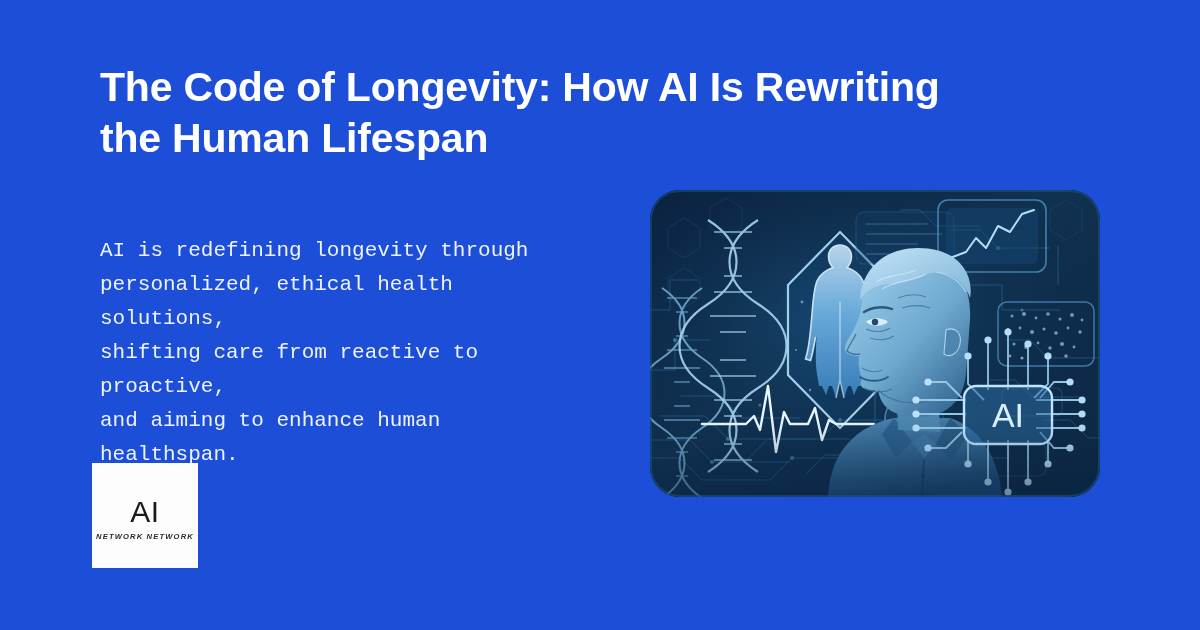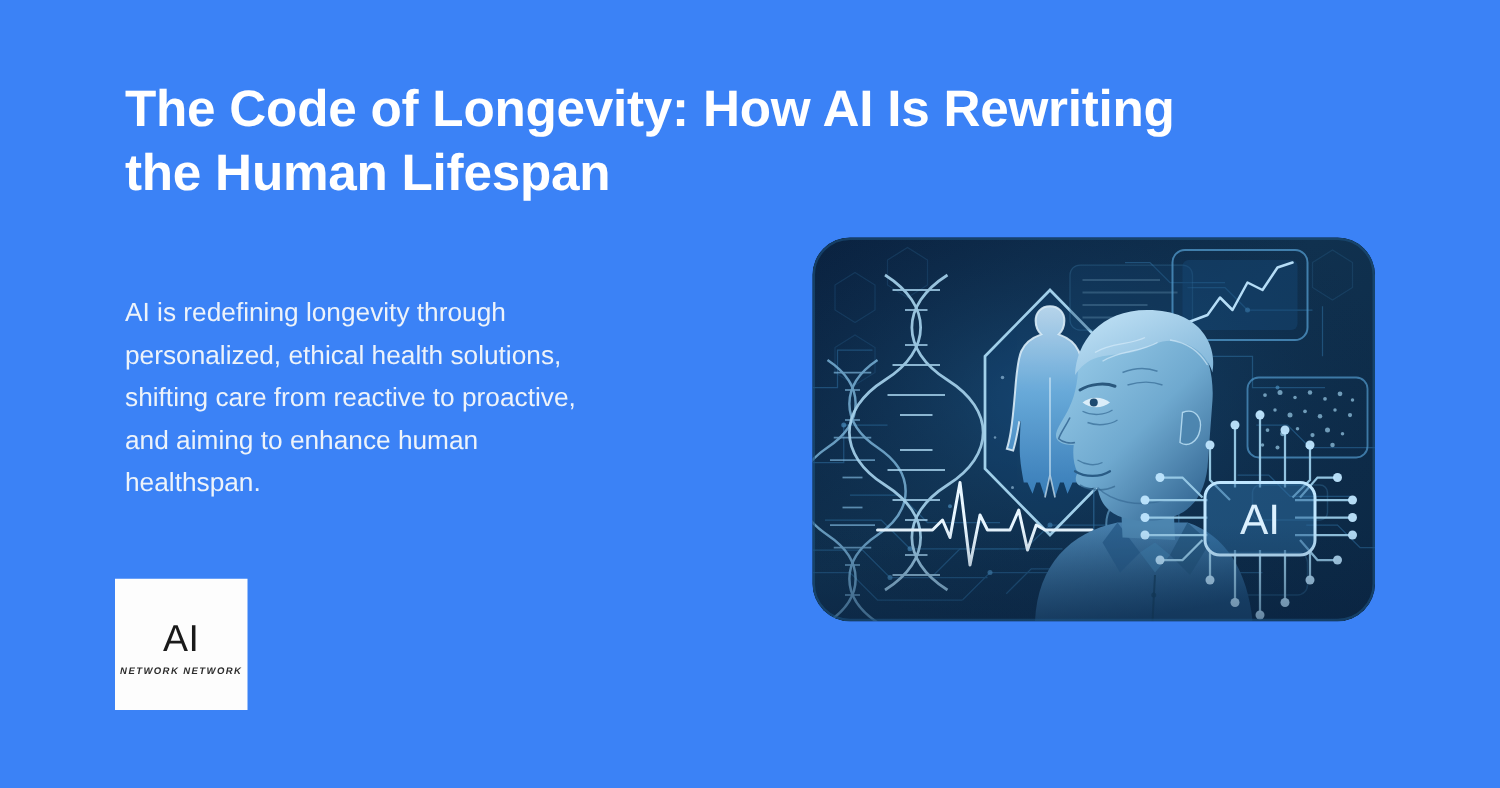--- a/index.html
+++ b/index.html
@@ -11,21 +11,21 @@
     height: 630px;
     overflow: hidden;
     background: #0F5197;
     font-family: "Liberation Sans", sans-serif;
     position: relative;
   }
 
   #banner {
     position: absolute;
     inset: 0;
-    background: #3b82f6;
+    background: #1d4ed8;
   }
 
   
   #text-column {
     position: absolute;
     left: 100px;
     top: 62px;
     width: 500px;
   }
 
@@ -44,20 +44,21 @@
   #page-subtitle {
     margin: 0;
     position: absolute;
     top: 172px;
     left: 0;
     width: 480px;
     font-size: 21px;
     line-height: 1.62;
     color: #EDF3FA;
     white-space: pre-line;
+    font-family: Liberation Mono, monospace;
   }
 
   
   #logo-block {
     position: absolute;
     left: 92px;
     top: 463px;
     width: 106px;
     height: 105px;
     background: #FDFDFD;

